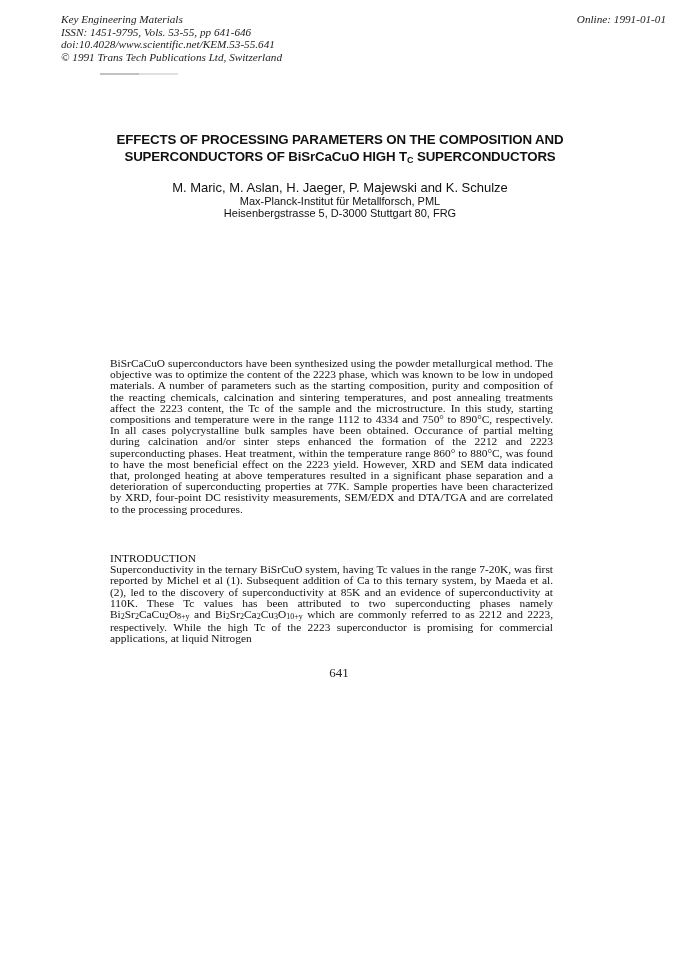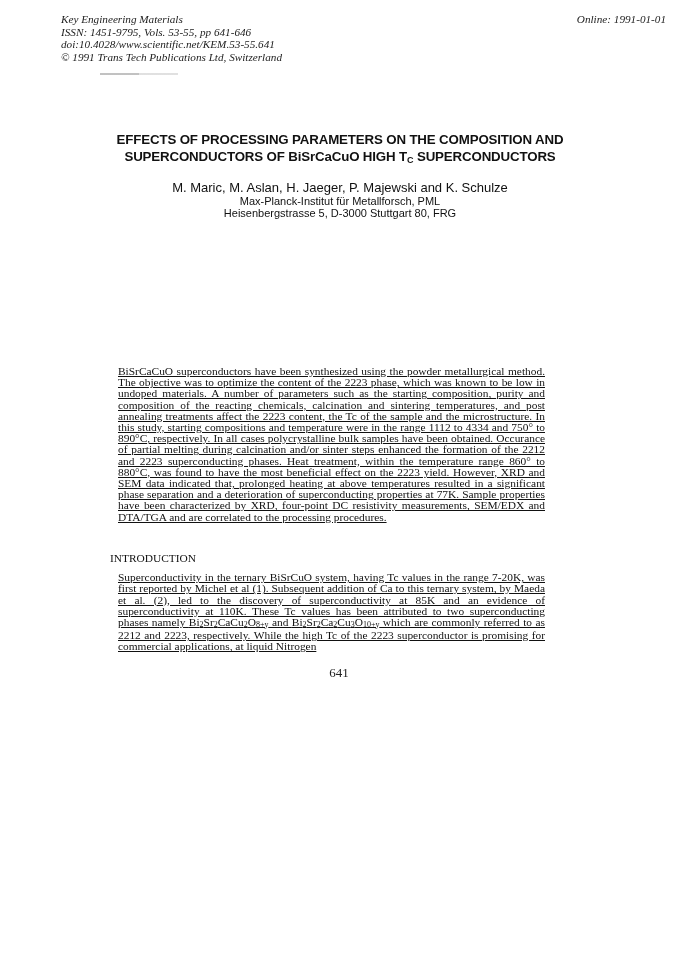--- a/index.html
+++ b/index.html
@@ -7,21 +7,21 @@
   .hdr { position: absolute; font-family: "Liberation Serif", serif; font-style: italic; font-size: 11.2px; line-height: 12.6px; color: #222; }
   .hdr-left { left: 61px; top: 13px; }
   .hdr-right { right: 12px; top: 13px; }
   .smudge { position: absolute; left: 100px; top: 73px; width: 78px; height: 2px; background: linear-gradient(90deg,#999 0,#999 50%,#ccc 50%,#ccc 100%); opacity: .6; }
   .title { position: absolute; left: 70px; width: 540px; top: 132px; text-align: center; font-family: Liberation Sans, sans-serif; font-weight: bold; font-size: 13.3px; line-height: 16.5px; letter-spacing: -0.15px; color: #111; }
   .title sub { font-size: 9px; vertical-align: -2px; }
   .authors { position: absolute; left: 70px; width: 540px; top: 180px; text-align: center; font-family: "Liberation Sans", sans-serif; font-size: 13px; color: #111; }
   .affil { position: absolute; left: 70px; width: 540px; top: 196px; text-align: center; font-family: "Liberation Sans", sans-serif; font-size: 11px; line-height: 11.5px; color: #111; }
   .section { position: absolute; left: 110px; width: 443px; font-family: "Liberation Serif", serif; font-size: 11.4px; line-height: 11.2px; color: #111; }
   .section .head { display: block; }
-  .section p { margin: 8px; text-align: justify; text-align-last: left; text-decoration: underline; }
+  .section p { margin: 0; text-align: justify; text-align-last: left; }
   .abstract { top: 358px; }
   .intro { top: 553px; }
   .pagenum { position: absolute; left: 0; width: 678px; top: 665px; text-align: center; font-family: "Liberation Serif", serif; font-size: 13px; color: #222; }
   sub.chem { font-size: 8px; vertical-align: -1px; }
 </style>
 </head>
 <body>
 
 <div class="hdr hdr-left">
   <div>Key Engineering Materials</div>

